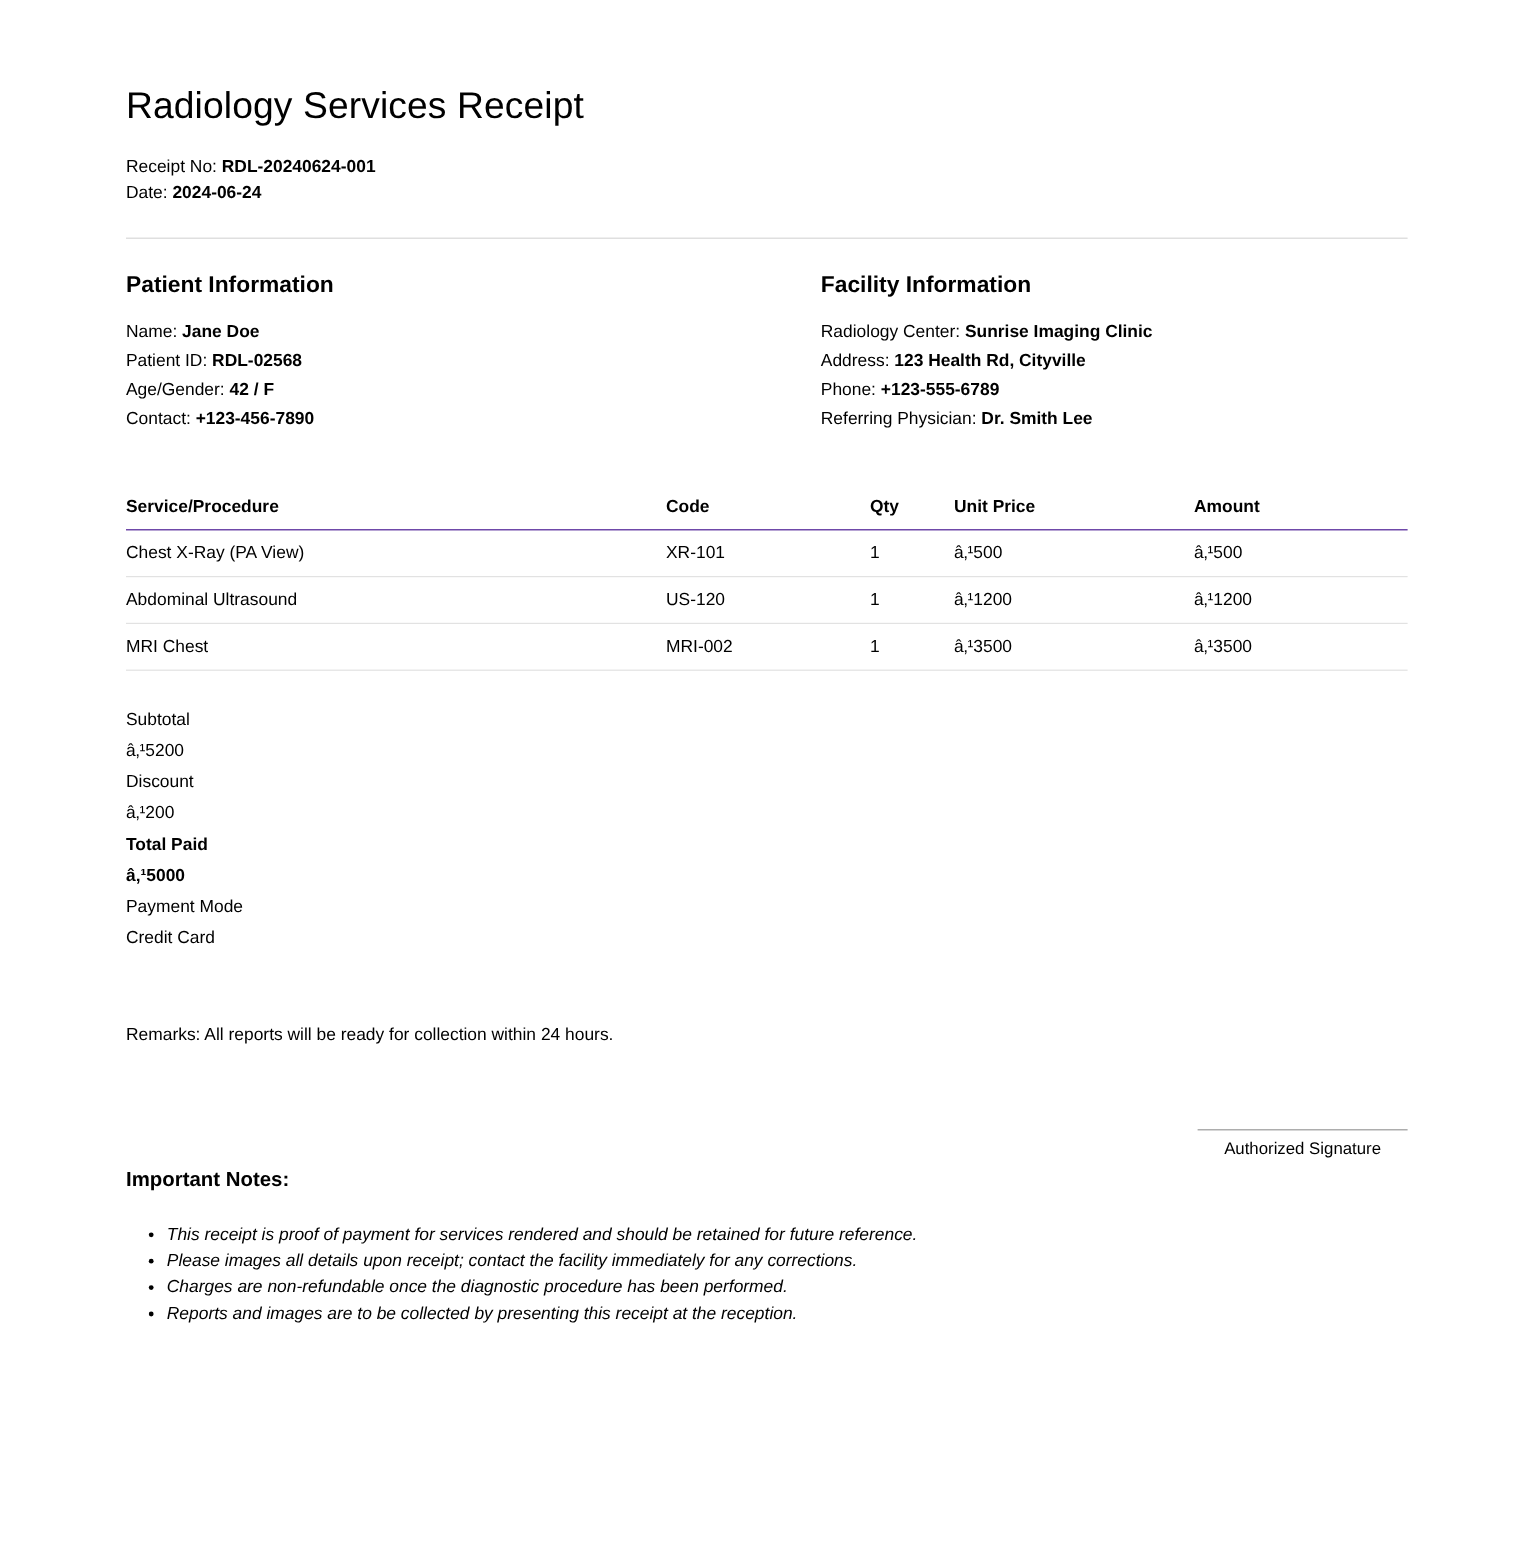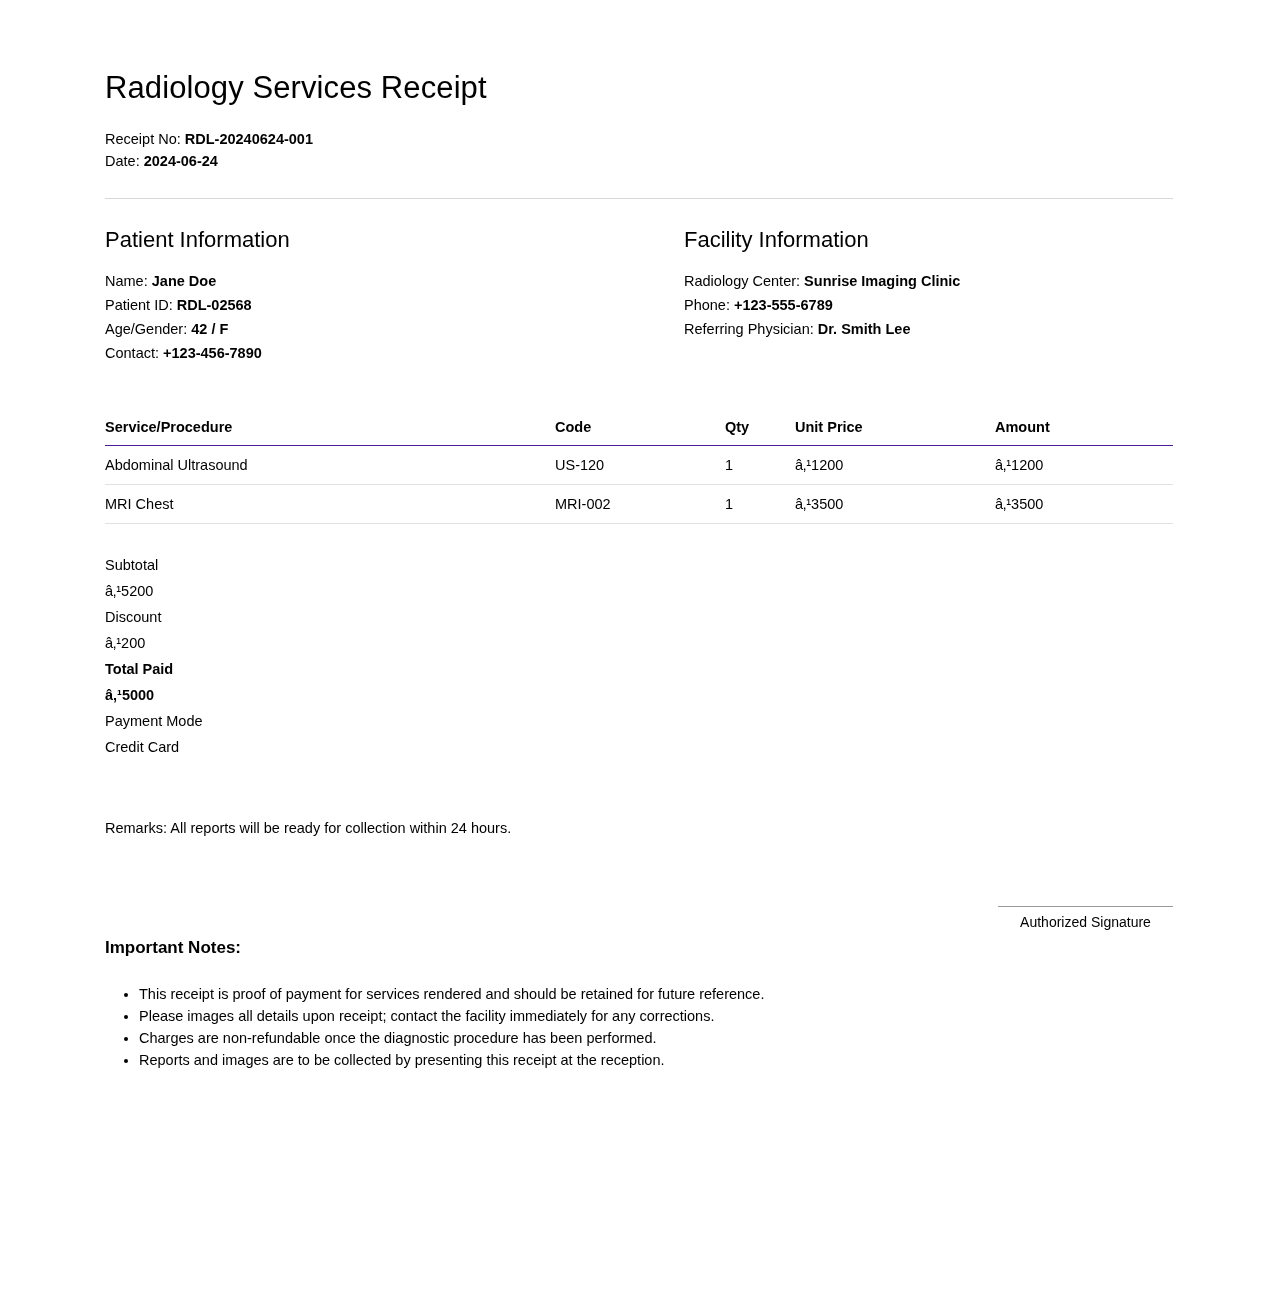--- a/index.html
+++ b/index.html
@@ -37,22 +37,22 @@
   .two-col {
     display: flex;
     margin-top: 28px;
   }
   .col {
     width: 50%;
     box-sizing: border-box;
   }
   .col.right { padding-left: 45px; }
   .section-head {
-    font-size: 22px;
-    font-weight: normal;
+    font-size: 19px;
+    font-weight: bold;
     margin: 0 0 16px 0;
   }
   .kv {
     font-size: 14.5px;
     line-height: 24px;
   }
   .kv b { font-weight: bold; }
 
   table.services {
     width: 100%;
@@ -116,20 +116,21 @@
     margin: 8px 0 26px 0;
   }
   ul.notes {
     margin: 0;
     padding-left: 34px;
     font-size: 14.5px;
   }
   ul.notes li {
     line-height: 21px;
     margin-bottom: 1px;
+    font-style: italic;
   }
 </style>
 </head>
 <body>
 
 <div class="page">
 
   <h1 class="doc-title">Radiology Services Receipt</h1>
 
   <div class="meta-line">
@@ -162,20 +163,24 @@
         <span>Contact:</span>
         <b>+123-456-7890</b>
       </div>
     </div>
 
     <div class="col right">
       <h2 class="section-head">Facility Information</h2>
       <div class="kv">
         <span>Radiology Center:</span>
         <b>Sunrise Imaging Clinic</b>
+      </div>
+      <div class="kv">
+        <span>Address:</span>
+        <b>123 Health Rd, Cityville</b>
       </div>
       <div class="kv">
         <span>Phone:</span>
         <b>+123-555-6789</b>
       </div>
       <div class="kv">
         <span>Referring Physician:</span>
         <b>Dr. Smith Lee</b>
       </div>
     </div>
@@ -185,20 +190,27 @@
     <thead>
       <tr>
         <th class="c-service">Service/Procedure</th>
         <th class="c-code">Code</th>
         <th class="c-qty">Qty</th>
         <th class="c-price">Unit Price</th>
         <th class="c-amount">Amount</th>
       </tr>
     </thead>
     <tbody>
+      <tr>
+        <td>Chest X-Ray (PA View)</td>
+        <td>XR-101</td>
+        <td>1</td>
+        <td>â‚¹500</td>
+        <td>â‚¹500</td>
+      </tr>
       <tr>
         <td>Abdominal Ultrasound</td>
         <td>US-120</td>
         <td>1</td>
         <td>â‚¹1200</td>
         <td>â‚¹1200</td>
       </tr>
       <tr>
         <td>MRI Chest</td>
         <td>MRI-002</td>

